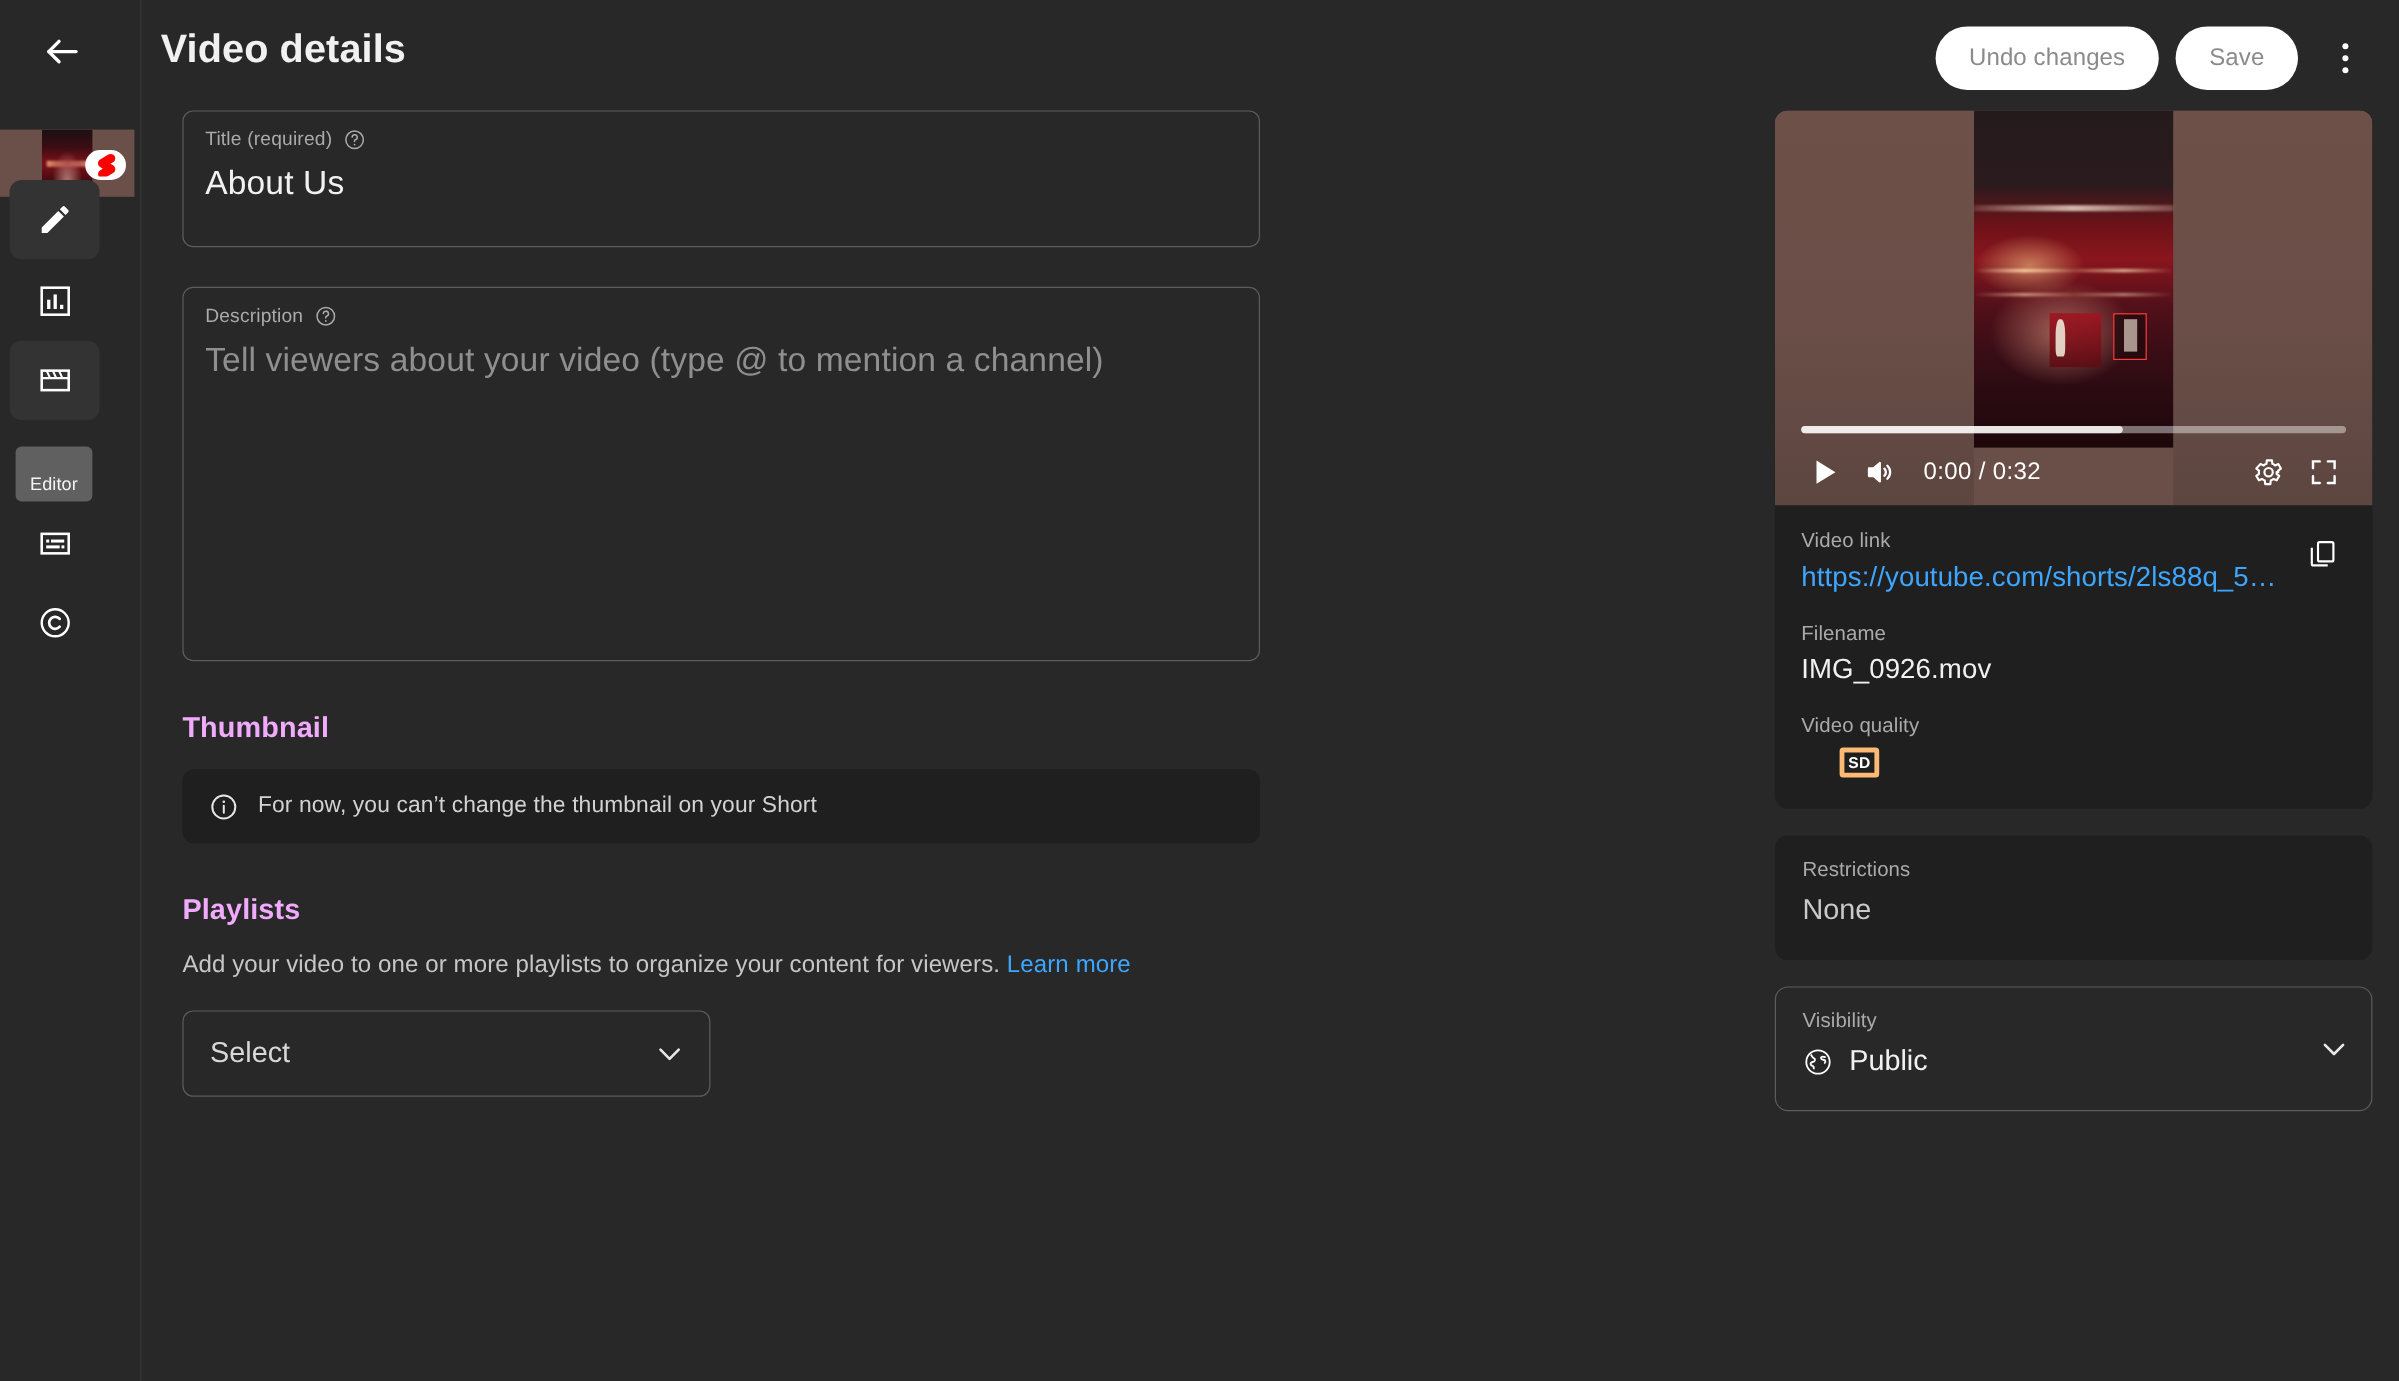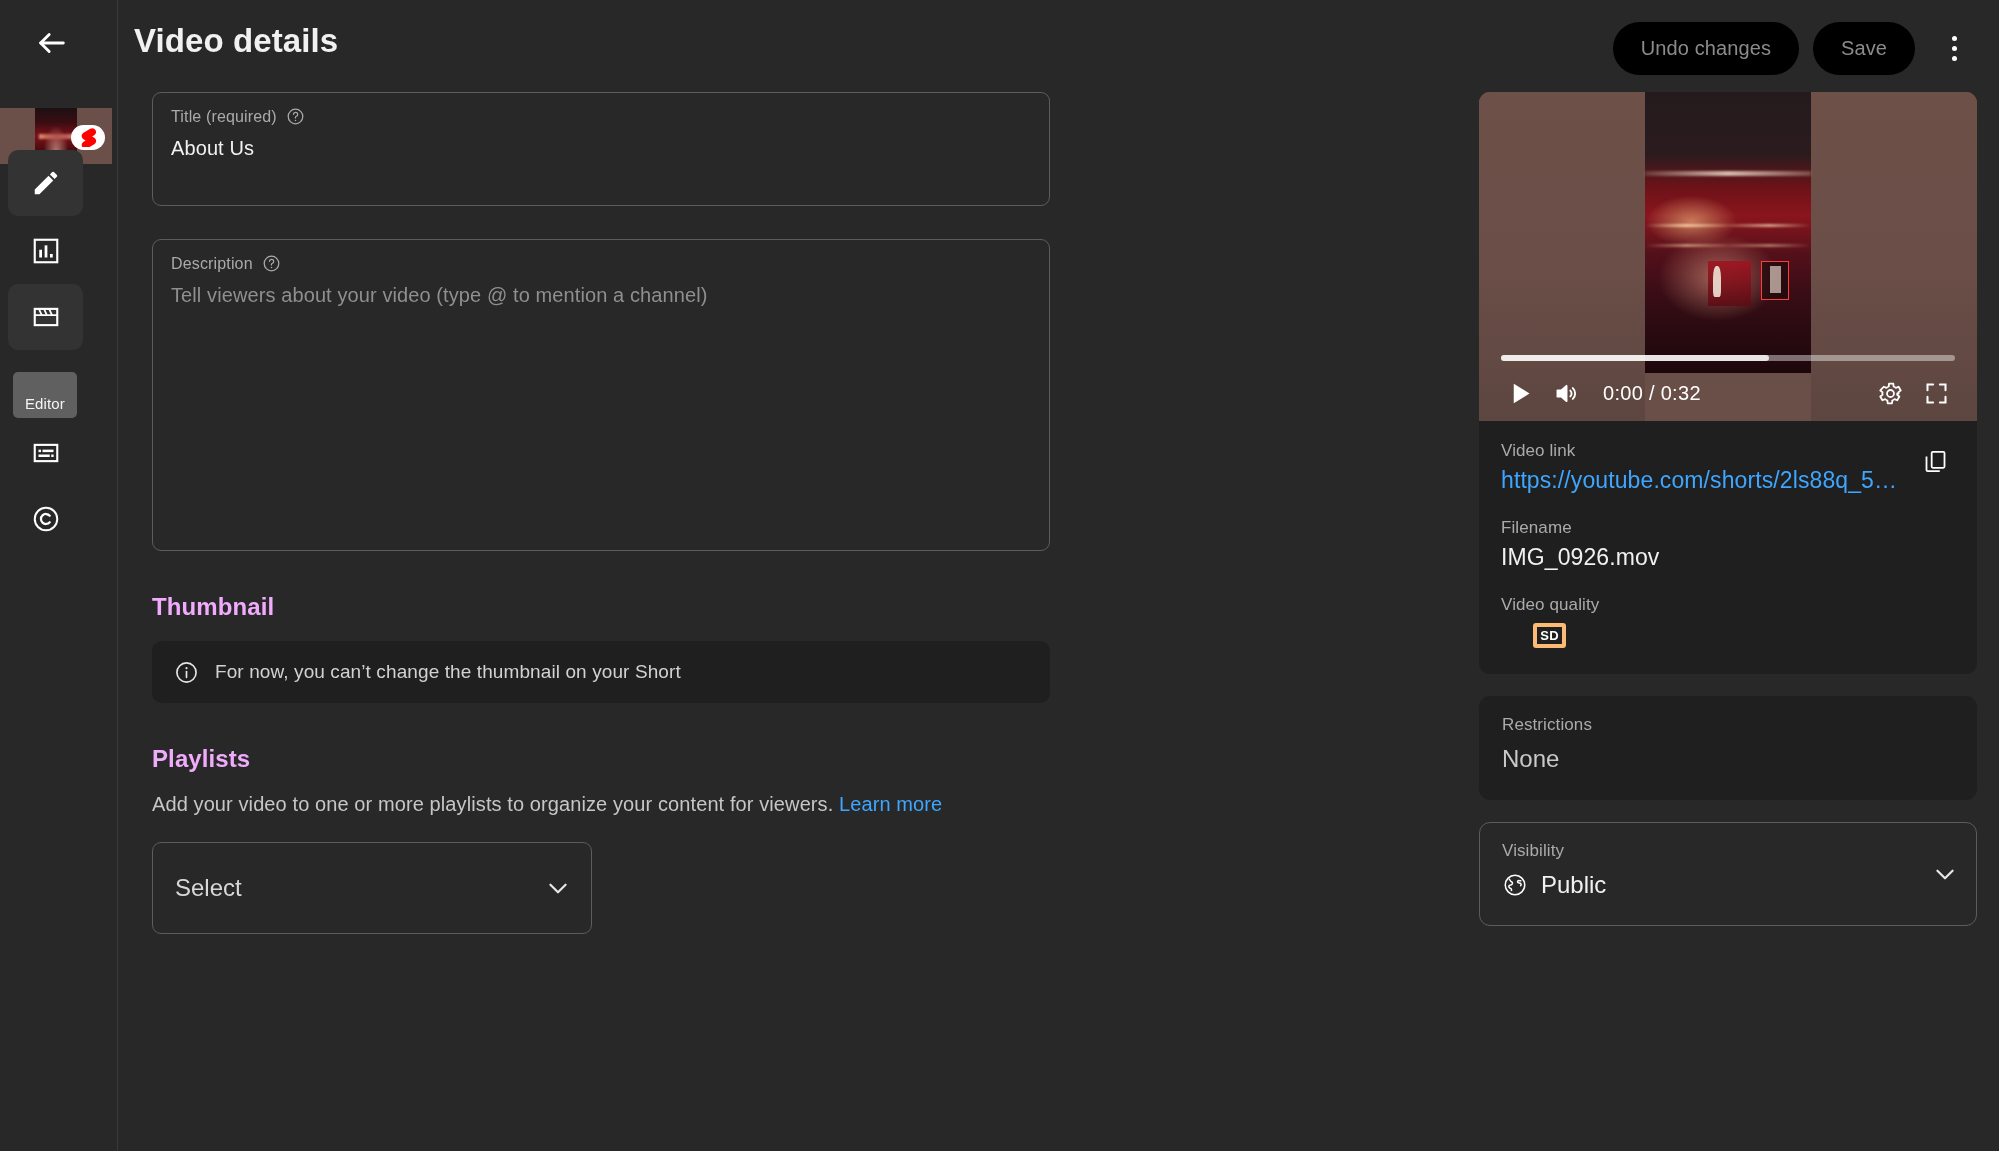--- a/index.html
+++ b/index.html
@@ -115,21 +115,21 @@
   .hdr-actions {
     position: absolute;
     right: 22px; top: 22px;
     display: flex; align-items: center; gap: 14px;
   }
   .pill-btn {
     height: 53px;
     padding: 0 28px;
     border: none;
     border-radius: 27px;
-    background: #000000;
+    background: #ffffff;
     color: #8b8b8b;
     font-size: 20px;
     font-family: "Liberation Sans", sans-serif;
     letter-spacing: .1px;
     cursor: default;
     display: flex; align-items: center; justify-content: center;
   }
   .kebab {
     width: 46px; height: 46px;
     display: flex; flex-direction: column;
@@ -160,21 +160,21 @@
     font-size: 16px;
     color: #aaaaaa;
     letter-spacing: .15px;
     display: flex; align-items: center; gap: 9px;
   }
   .help-icon {
     width: 19px; height: 19px; display: inline-block;
   }
   .field-value {
     margin-top: 11px;
-    font-size: 20px;
+    font-size: 28px;
     color: #f1f1f1;
     letter-spacing: .1px;
   }
   .field-value.placeholder { color: #8f8f8f; }
 
   #title-field { height: 114px; }
   #desc-field  { height: 312px; margin-top: 33px; }
 
   .section-head {
     margin-top: 42px;
@@ -197,21 +197,21 @@
   .section-desc {
     margin-top: 20px;
     font-size: 20px;
     color: #c6c6c6;
     letter-spacing: .1px;
   }
   .link { color: #3ea6ff; text-decoration: none; cursor: pointer; }
 
   .select-box {
     margin-top: 26px;
-    width: 440px; height: 92px;
+    width: 440px; height: 72px;
     border: 1px solid #5c5c5c;
     border-radius: 9px;
     display: flex; align-items: center; justify-content: space-between;
     padding: 0 20px 0 22px;
     cursor: pointer;
   }
   .select-box .sel-text { font-size: 24px; color: #d8d8d8; }
   .chev svg { width: 26px; height: 26px; display: block; }
 
   

